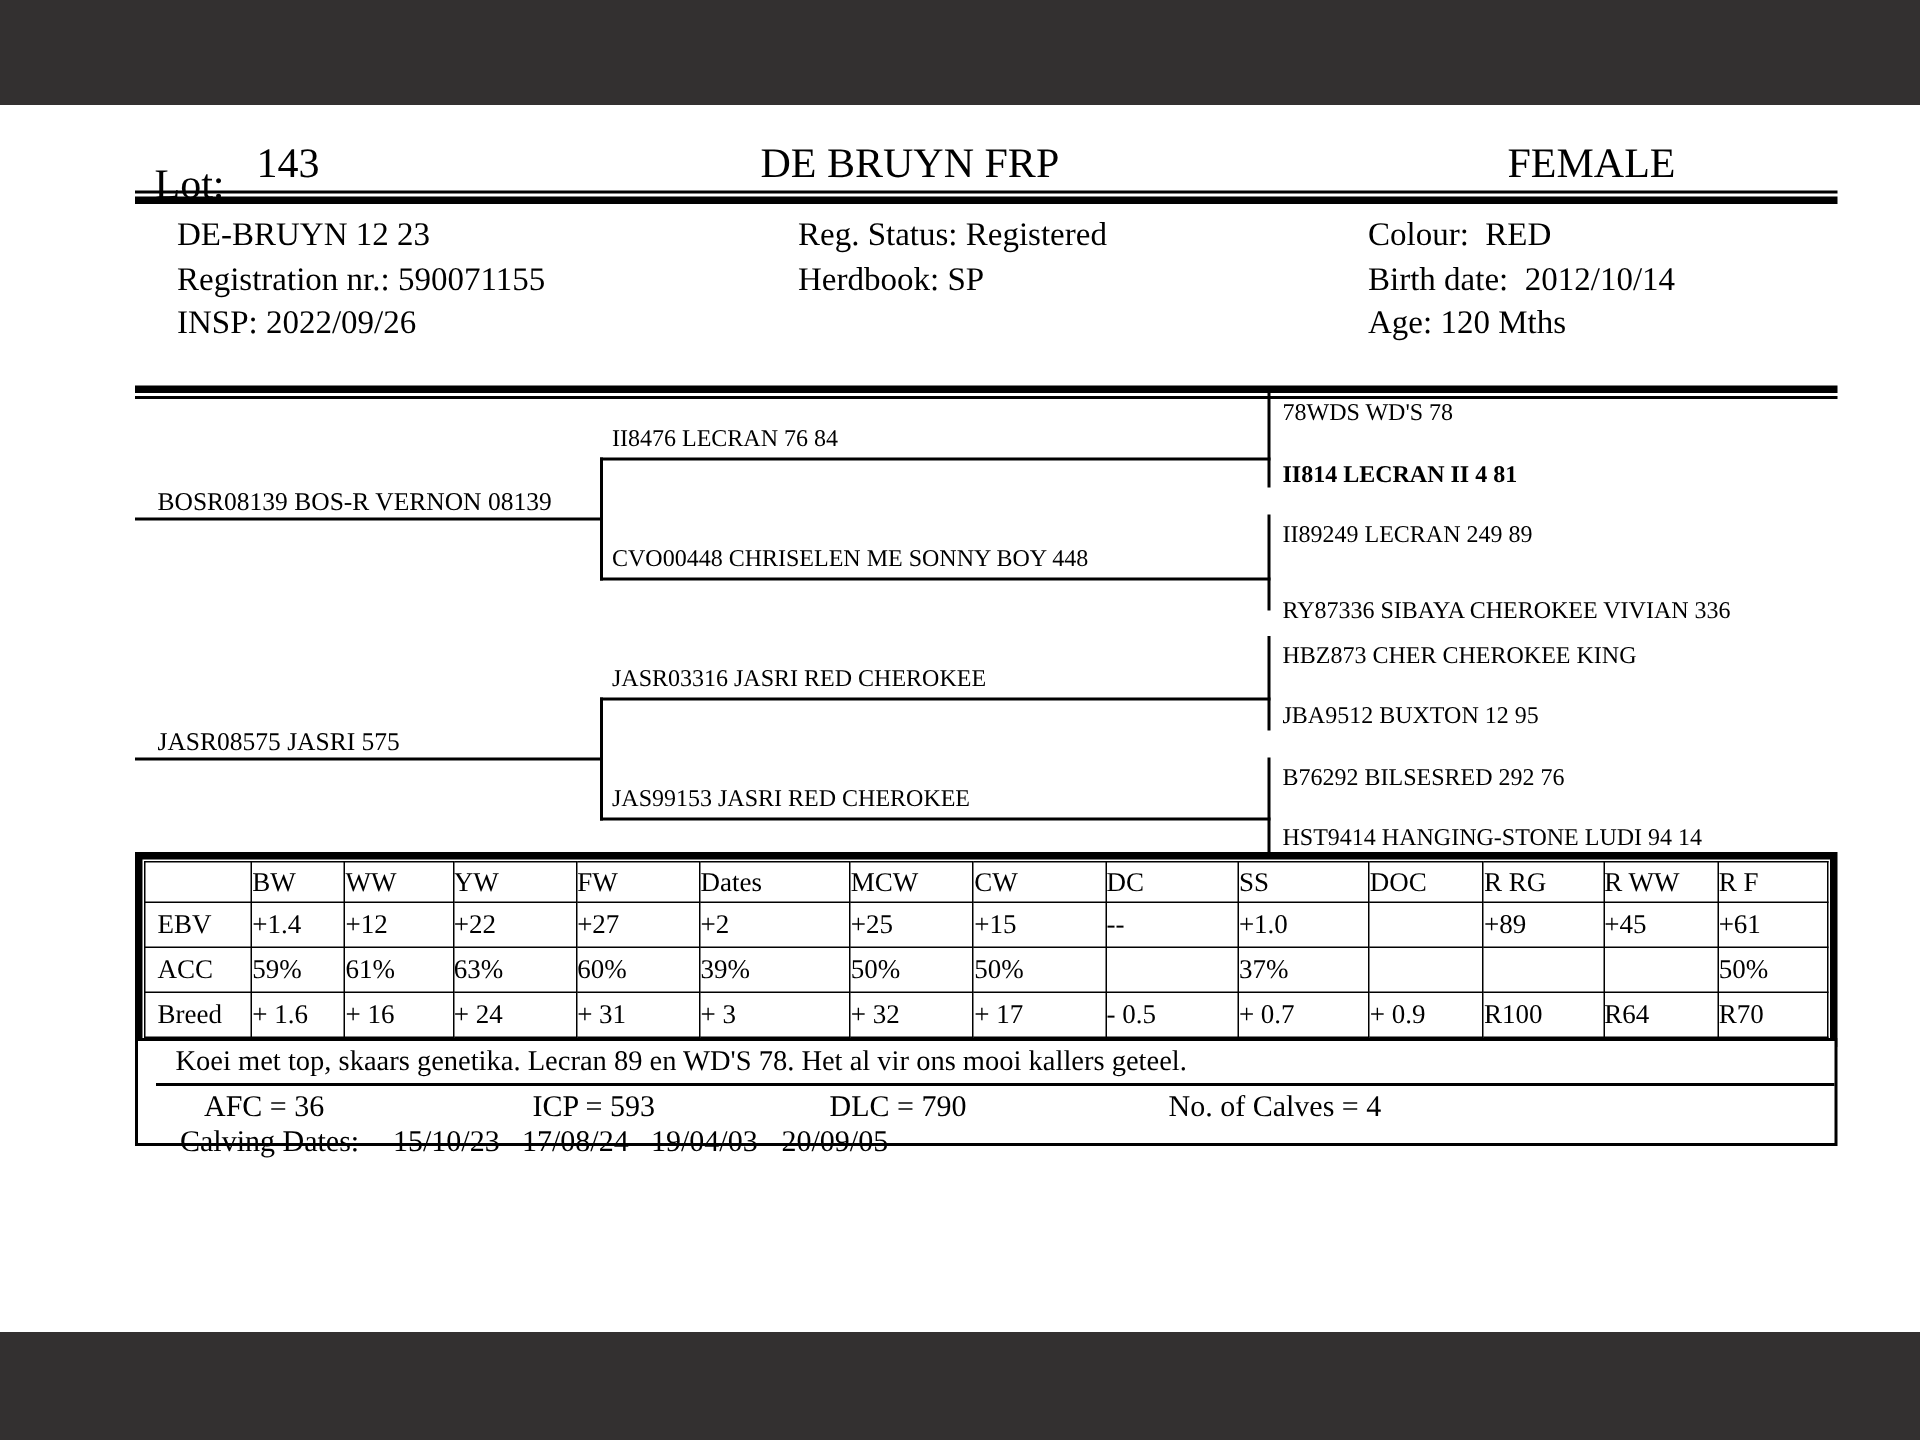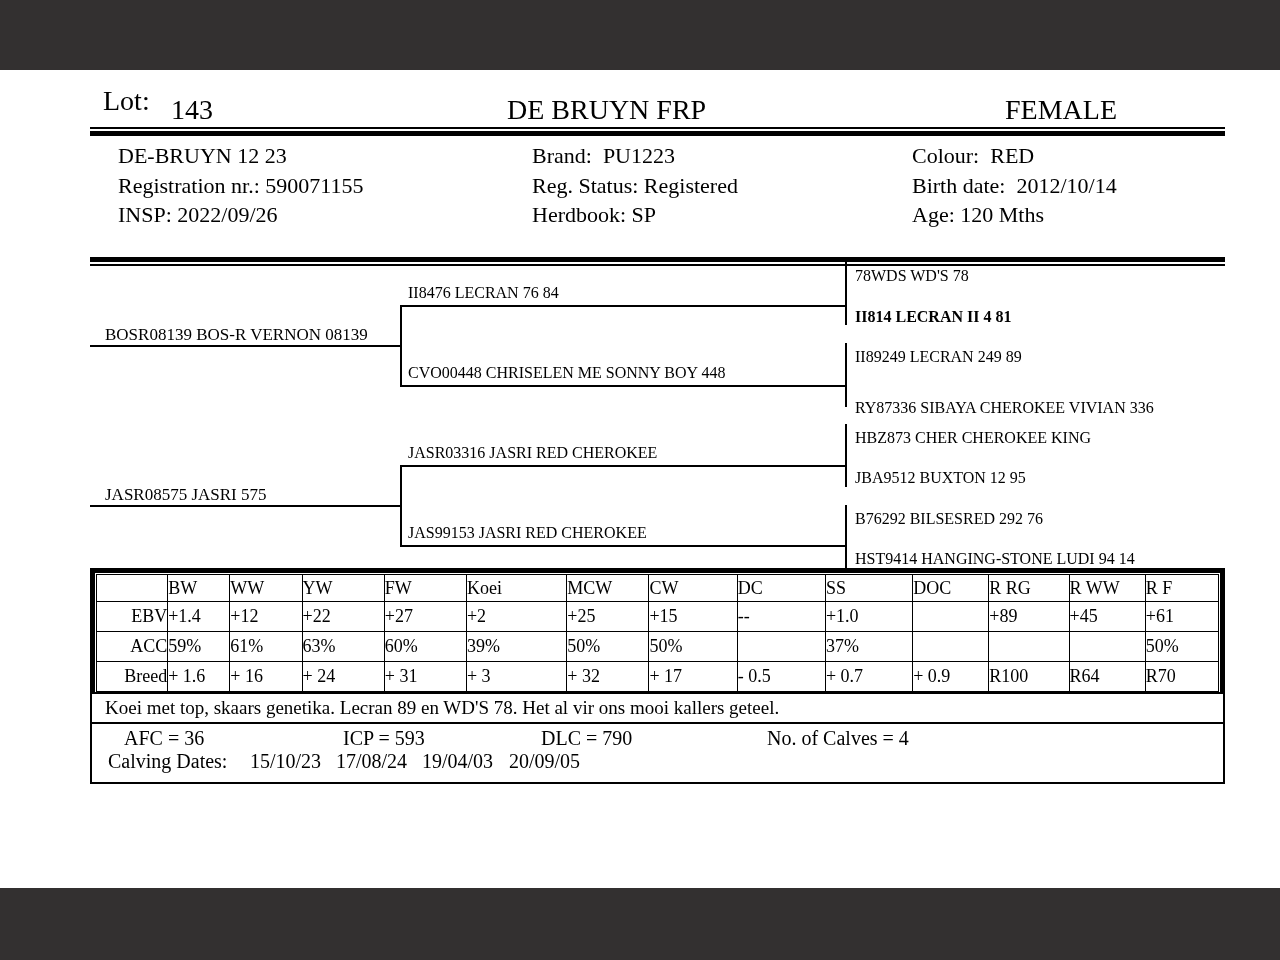--- a/index.html
+++ b/index.html
@@ -17,53 +17,52 @@
   .info-item { font-size:22px; line-height:29.7px; white-space:pre; }
   .ped { position:absolute; font-size:16px; line-height:18px; white-space:pre; }
   .ped.g1 { font-size:17px; }
   .ebv-wrap {
     position:absolute; left:90px; top:568px; width:1135px;
     box-sizing:border-box; border:5px solid #000; padding:1px; background:#fff;
   }
   table.ebv { width:100%; border-collapse:collapse; table-layout:fixed; font-size:18px; }
   table.ebv td { border:1px solid #000; text-align:left; height:29px; padding:0; overflow:hidden; white-space:pre; }
   table.ebv tr.hdr td { height:26px; }
-  table.ebv td.lbl { text-align:right; padding-left:8px;font-family:Liberation Serif, serif; }
+  table.ebv td.lbl { text-align:left; padding-left:8px;font-family:Liberation Serif, serif; }
   .notes-box {
-    position:absolute; left:90px; top:692px; width:1135px; height:92px;
-    box-sizing:border-box; border:2px solid #000; background:#fff;
+    position:absolute; left:90px; top:692px; width:1135px; height:72px;
+    box-sizing:border-box; border:2px solid #000; background:#fff;padding-left:12px;
   }
   .notes-row {
     height:28px; border-bottom:2px solid #000;
     font-size:19px; line-height:28px; padding-left:13px; white-space:pre; overflow:hidden;
   }
   .stats-row { position:relative; height:46px; font-size:20px; }
   .stats-row span { position:absolute; white-space:pre; }
 </style>
 </head>
 <body>
 
 <div id="top-bar" class="bar"></div>
 <div id="bottom-bar" class="bar"></div>
 
-<div class="abs hdr-text" style="left:103px; top:86px;">Lot:</div>
+<div class="abs hdr-text" style="left:103px; top:109px;">Lot:</div>
 <div class="abs hdr-text" style="left:171px; top:95px;">143</div>
 <div class="abs hdr-text" style="left:507px; top:95px;">DE BRUYN FRP</div>
 <div class="abs hdr-text" style="left:1005px; top:95px;">FEMALE</div>
 
 <div class="hline" style="left:90px; top:127px; width:1135px; height:2px;"></div>
 <div class="hline" style="left:90px; top:131px; width:1135px; height:5px;"></div>
 
 <div class="abs" style="left:118px; top:141px;">
   <div class="info-item">DE-BRUYN 12 23</div>
   <div class="info-item">Registration nr.: 590071155</div>
   <div class="info-item">INSP: 2022/09/26</div>
 </div>
 <div class="abs" style="left:532px; top:141px;">
-  <div class="info-item">Brand:  PU1223</div>
   <div class="info-item">Reg. Status: Registered</div>
   <div class="info-item">Herdbook: SP</div>
 </div>
 <div class="abs" style="left:912px; top:141px;">
   <div class="info-item">Colour:  RED</div>
   <div class="info-item">Birth date:  2012/10/14</div>
   <div class="info-item">Age: 120 Mths</div>
 </div>
 
 <div class="hline" style="left:90px; top:257px; width:1135px; height:5px;"></div>
@@ -120,21 +119,21 @@
       <col style="width:76px">
         <col style="width:73px">
     </colgroup>
     <tbody>
         <tr class="hdr">
       <td class="lbl"></td>
       <td>BW</td>
       <td>WW</td>
       <td>YW</td>
       <td>FW</td>
-      <td>Koei</td>
+      <td>Dates</td>
       <td>MCW</td>
       <td>CW</td>
       <td>DC</td>
       <td>SS</td>
       <td>DOC</td>
       <td>R RG</td>
       <td>R WW</td>
       <td>R F</td>
     </tr>
     <tr>

